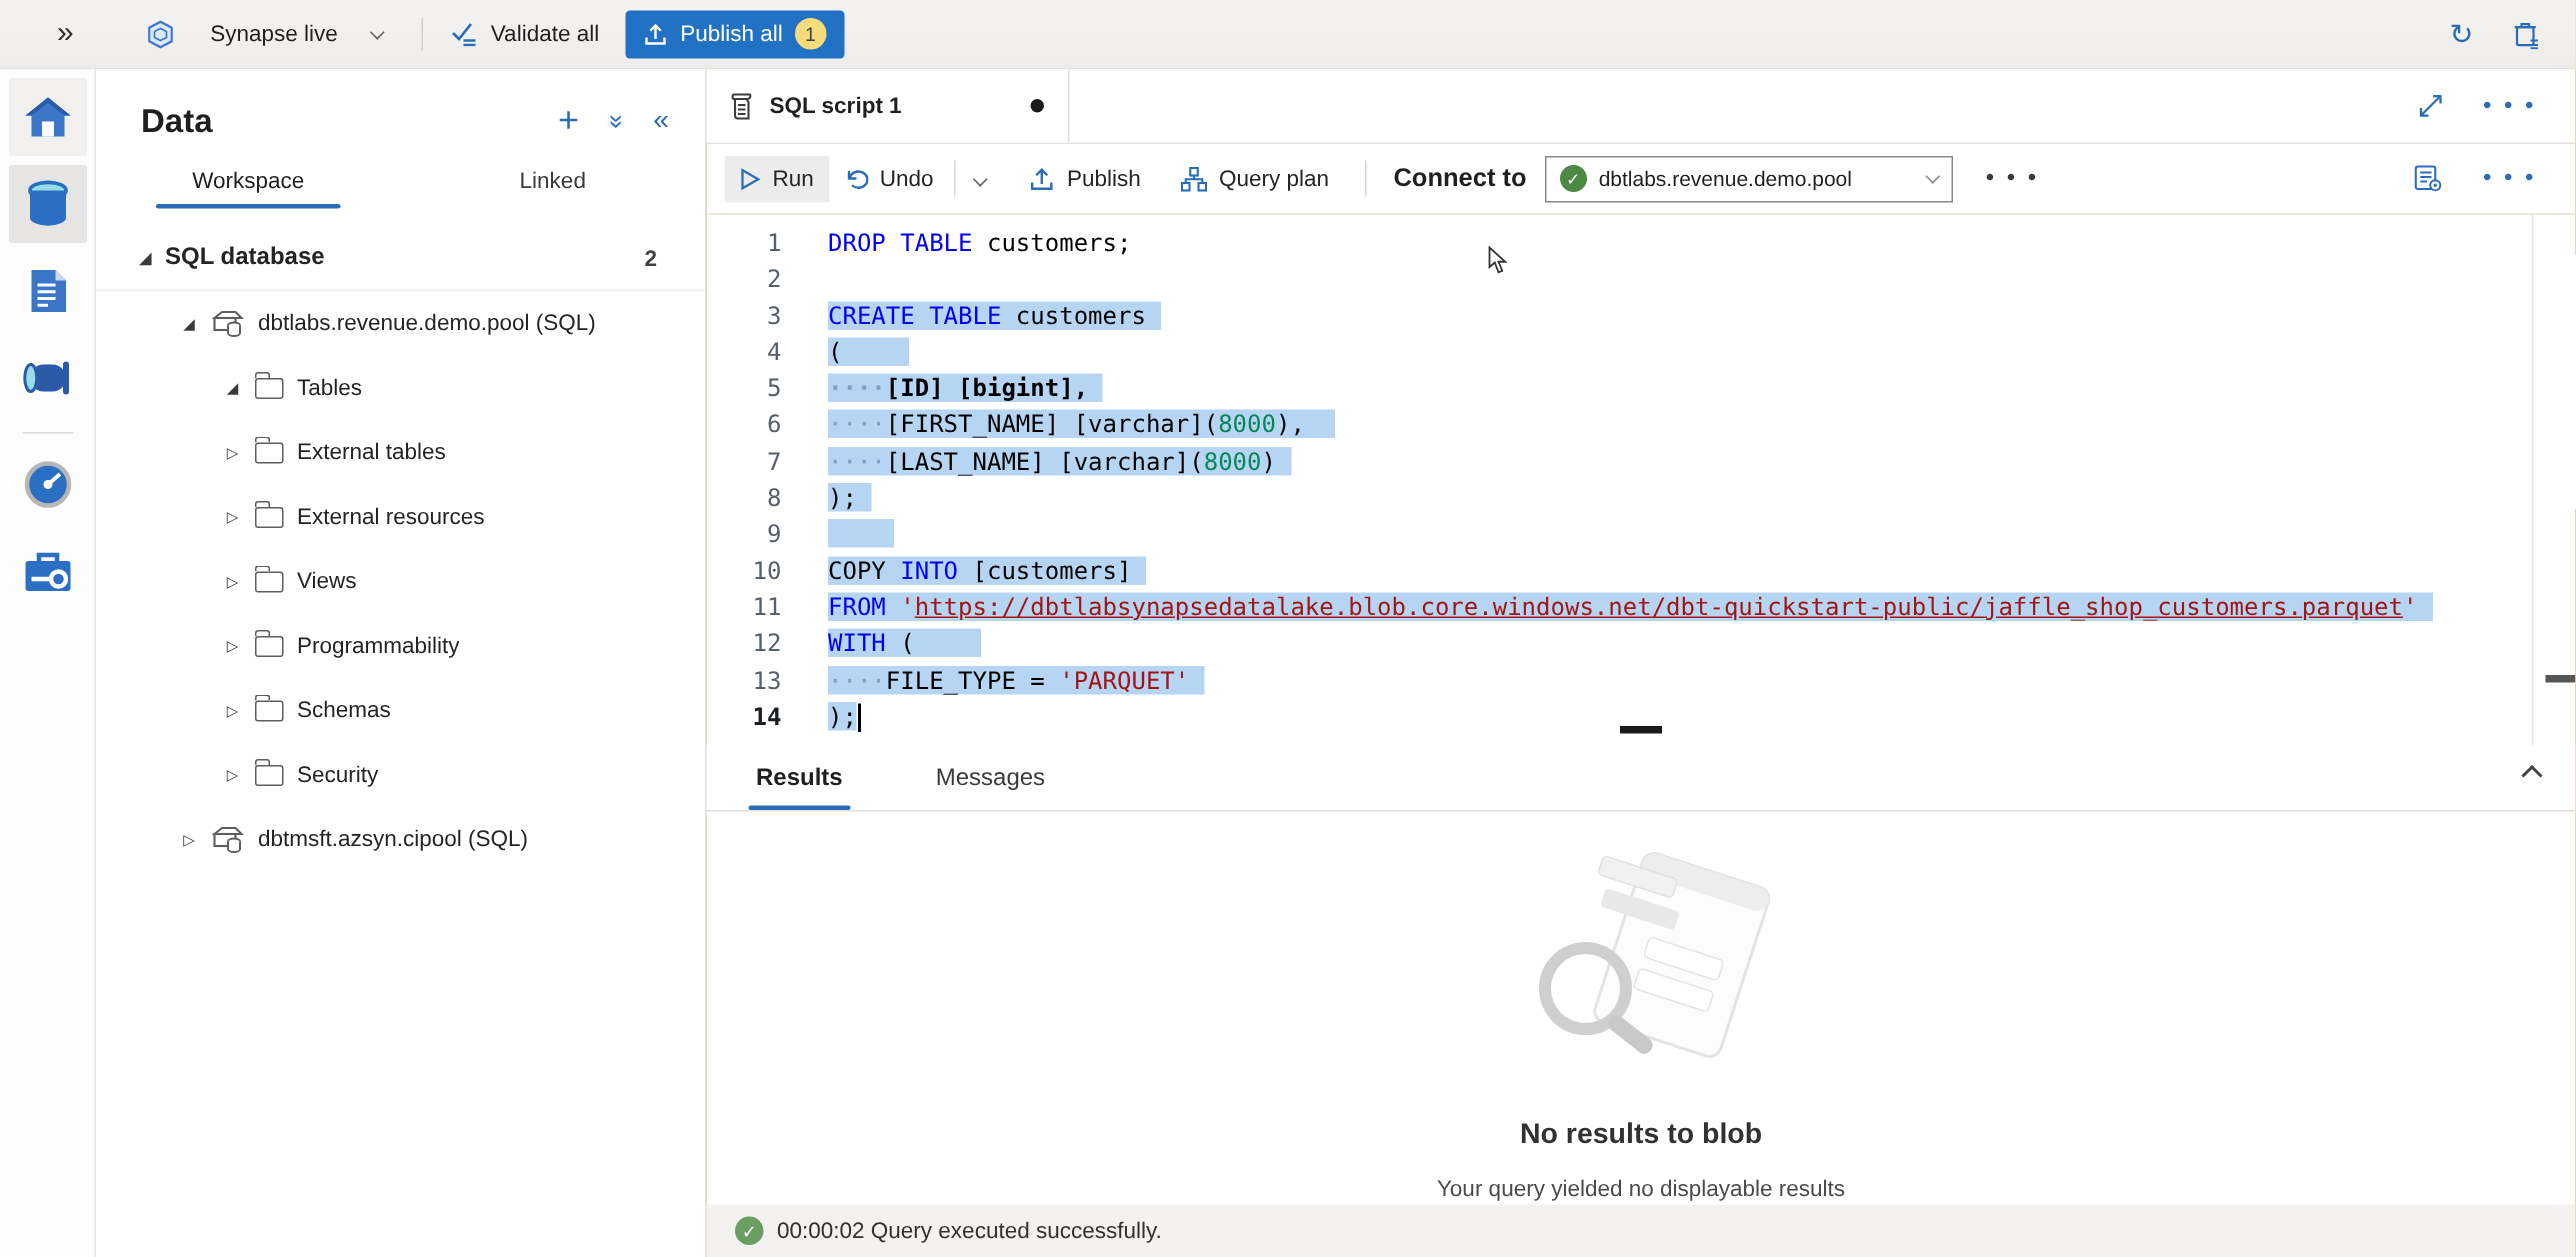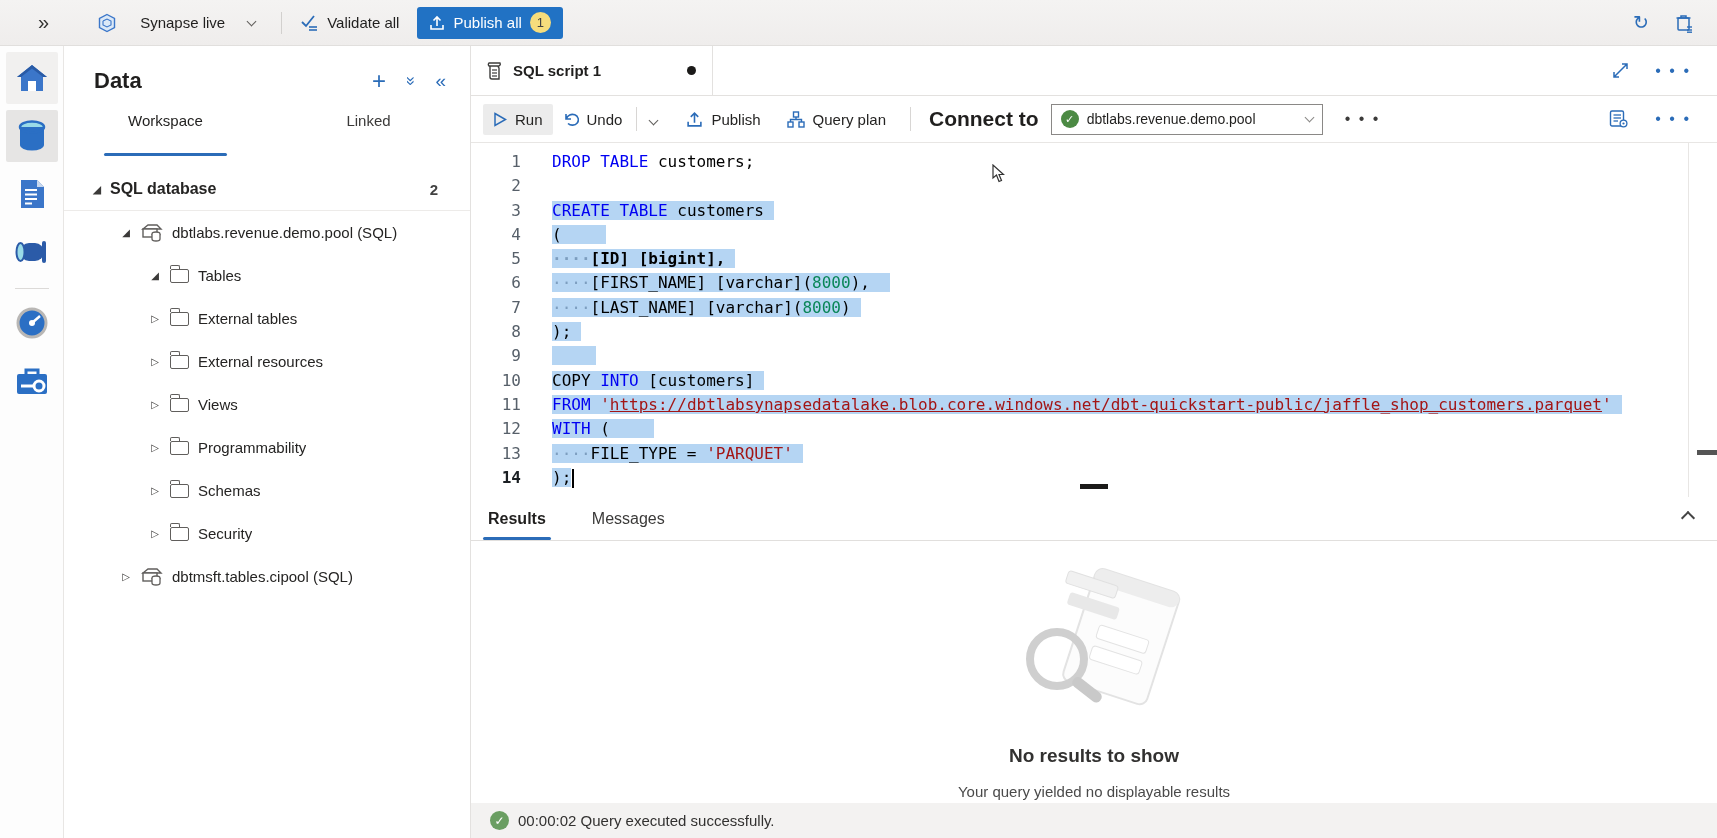--- a/index.html
+++ b/index.html
@@ -31,21 +31,21 @@
   .rail-divider { width:34px; height:1px; background:#dcdad8; margin:10px 0 2px; }
   
   .panel { position:absolute; left:64px; top:46px; bottom:0; width:407px; background:#fff; border-right:1px solid #e3e1df; }
   .panel-head { display:flex; align-items:center; padding:22px 24px 0 30px; }
   .panel-title { font-size:22px; font-weight:700; color:#201f1e; }
   .panel-actions { margin-left:auto; display:flex; align-items:center; gap:20px; }
   .panel-actions .plus { color:#2b6cb8; font-size:24px; font-weight:300; cursor:pointer; line-height:1; }
   .panel-actions .dblchev { color:#2b6cb8; font-size:17px; display:inline-block; transform:rotate(90deg); cursor:pointer; }
   .panel-actions .collapse { color:#2b6cb8; font-size:19px; cursor:pointer; }
   .panel-tabs { display:flex; margin-top:18px; }
-  .panel-tab { width:50%; text-align:center; font-size:15px; padding-bottom:27px; color:#3b3a39; cursor:pointer; position:relative; }
+  .panel-tab { width:50%; text-align:center; font-size:15px; padding-bottom:10px; color:#3b3a39; cursor:pointer; position:relative; }
   .panel-tab.active { color:#201f1e; }
   .panel-tab.active::after { content:""; position:absolute; left:40px; right:40px; bottom:0; height:3px; background:#2b6cb8; border-radius:2px; }
   .filter-box { margin:16px 26px 0 26px; height:34px; border:1px solid #8a8886; display:flex; align-items:center; gap:8px; padding:0 10px; background:#fff; }
   .filter-box input { border:none; outline:none; flex:1; font-size:15px; font-family:inherit; color:#323130; background:transparent; }
   .filter-box input::placeholder { color:#666; }
   .tree { margin-top:12px; }
   .tree-row { height:43px; display:flex; align-items:center; font-size:15px; color:#252423; cursor:pointer; position:relative; }
   .tree-arrow { width:14px; text-align:center; font-size:10px; color:#3b3a39; flex:none; }
   .tree-icon { flex:none; margin:0 9px 0 8px; display:flex; }
   .tree-label { white-space:nowrap; overflow:hidden; text-overflow:ellipsis; }
@@ -59,21 +59,21 @@
   .main { position:absolute; left:471px; top:46px; right:0; bottom:0; background:#a16207; }
   .doc-tabrow { height:50px; display:flex; align-items:stretch; border-bottom:1px solid #e3e1df; background:#fff; position:relative; }
   .doc-tab { display:flex; align-items:center; gap:10px; padding:0 16px 0 14px; width:242px; border-right:1px solid #e3e1df; font-size:15px; font-weight:700; color:#201f1e; background:#fff; cursor:pointer; }
   .doc-dirty { width:9px; height:9px; border-radius:50%; background:#1b1a19; margin-left:auto; }
   .doc-tabrow-right { margin-left:auto; display:flex; align-items:center; gap:26px; padding-right:26px; }
   .toolbar { height:47px; display:flex; align-items:center; border-bottom:1px solid #e8e6e4; background:#fff; padding-left:12px; }
   .tool-btn { display:flex; align-items:center; gap:8px; font-size:15px; color:#252423; padding:7px 10px; border-radius:2px; cursor:pointer; background:transparent; border:none; font-family:inherit;}
   .tool-btn.hovered { background:#ececec; }
   .tool-sep { width:1px; height:24px; background:#d8d6d4; margin:0 4px; }
   .tool-chev-btn { padding:7px 9px; cursor:pointer; }
-  .connect-label { font-size:21px; font-weight:700; color:#201f1e; margin:0 12px 0 14px; }
+  .connect-label { font-size:17px; font-weight:700; color:#201f1e; margin:0 12px 0 14px; }
   .connect-dd { display:flex; align-items:center; gap:8px; border:1px solid #8a8886; height:31px; padding:0 9px; width:272px; background:#fff; cursor:pointer; }
   .connect-dd .txt { font-size:14px; color:#201f1e; white-space:nowrap; overflow:hidden; flex:1; }
   .okball { width:18px; height:18px; border-radius:50%; background:#4c8a44; color:#fff; font-size:11px; display:flex; align-items:center; justify-content:center; flex:none; }
   .dots { color:#2b6cb8; font-size:16px; letter-spacing:2px; cursor:pointer; }
   .toolbar-right { margin-left:auto; display:flex; align-items:center; gap:26px; padding-right:26px; }
   
   .editor { position:absolute; left:0; top:97px; right:0; height:400px; background:#fff; overflow:hidden; font-family:"DejaVu Sans Mono", monospace; font-size:16px; }
   .code-line { display:flex; height:24.3px; line-height:24.3px; white-space:pre; }
   .gutter { width:69px; flex:none; text-align:right; padding-right:19px; color:#57606a; font-size:16px; }
   .gutter.active { color:#1b1f23; font-weight:700;text-align:right; }
@@ -85,21 +85,21 @@
   .tok-s { color:#a31515; }
   .tok-u { color:#a31515; text-decoration:underline; }
   .tok-w { color:#7d9ebf; }
   .caret { display:inline-block; width:2px; height:19px; background:#000; vertical-align:middle; margin-left:1px; }
   .editor-vline { position:absolute; top:97px; height:400px; right:28px; width:1px; background:#e8e6e4; }
   .vscroll-dash { position:absolute; right:0; top:404px; width:20px; height:5px; background:#555; }
   .hscroll-thumb { position:absolute; left:609px; top:438px; width:28px; height:5px; background:#1b1a19; }
   
   .results { position:absolute; left:0; top:451px; right:0; bottom:0; background:#fff; }
   .res-tabs { height:44px; display:flex; align-items:flex-end; border-bottom:1px solid #e1dfdd; padding-left:12px; position:relative; }
-  .res-tab { font-size:16px; color:#3b3a39; padding:0 5px 12px 5px; margin-right:36px; cursor:pointer; position:relative; }
+  .res-tab { font-size:16px; color:#3b3a39; padding:0 5px 12px 5px; margin-right:36px; cursor:pointer; position:relative;margin-left:16px; }
   .res-tab.active { font-weight:700; color:#201f1e; }
   .res-tab.active::after { content:""; position:absolute; left:0; right:0; bottom:0; height:3px; background:#2b6cb8; border-radius:2px; }
   .res-collapse { position:absolute; right:24px; top:12px; cursor:pointer; }
   .res-collapse .chev { width:10px; height:10px; border-width:2px; border-color:#444; transform:rotate(225deg); }
   .empty { position:absolute; left:0; right:0; top:70px; text-align:center; }
   .empty-title { font-size:19px; font-weight:700; color:#323130; margin-top:24px; }
   .empty-sub { font-size:15px; color:#4a4a4a; margin-top:16px; }
   .statusbar { position:absolute; left:0; right:0; bottom:0; height:35px; background:#f3f2f1; display:flex; align-items:center; padding-left:19px; gap:9px; }
   .status-ok { width:19px; height:19px; border-radius:50%; background:#6a9e62; color:#fff; font-size:12px; display:flex; align-items:center; justify-content:center; flex:none; }
   .status-text { font-size:15px; color:#323130; }
@@ -308,21 +308,21 @@
         <div class="tree-row" style="padding-left: 55px;">
           <span class="tree-arrow">▷</span>
           <span class="tree-icon">
             <svg width="22" height="20" viewBox="0 0 22 20">
               <path d="M2 6 L7 2 H16 L20 6 H6 Z" fill="none" stroke="#605e5c" stroke-width="1.4"></path>
               <rect x="2" y="6" width="14" height="8" fill="#fff" stroke="#605e5c" stroke-width="1.4"></rect>
               <ellipse cx="15" cy="11" rx="4" ry="2" fill="#fff" stroke="#605e5c" stroke-width="1.3"></ellipse>
               <path d="M11 11 V16 a4 2 0 0 0 8 0 V11" fill="#fff" stroke="#605e5c" stroke-width="1.3"></path>
             </svg>
           </span>
-          <span class="tree-label">dbtmsft.tables.cipool (SQL)</span>
+          <span class="tree-label">dbtmsft.azsyn.cipool (SQL)</span>
         </div>
       </div>
   </div>
 
   <div class="main">
 
     <div class="doc-tabrow">
       <div class="doc-tab">
         <span>
           <svg width="18" height="20" viewBox="0 0 18 20">
@@ -439,21 +439,21 @@
               <rect x="78" y="10" width="88" height="16" rx="8" fill="#ededed"></rect>
               <rect x="52" y="22" width="52" height="13" rx="3" fill="#f1f1f1" stroke="#e0e0e0"></rect>
               <rect x="60" y="42" width="52" height="13" rx="3" fill="#e8e8e8"></rect>
               <rect x="98" y="64" width="52" height="14" rx="3" fill="#fff" stroke="#e3e3e3"></rect>
               <rect x="98" y="86" width="52" height="14" rx="3" fill="#fff" stroke="#e3e3e3"></rect>
             </g>
             <circle cx="58" cy="92" r="27" fill="none" stroke="#cfcfcf" stroke-width="8"></circle>
             <rect x="78" y="108" width="34" height="11" rx="5" transform="rotate(38 78 108)" fill="#c9c9c9"></rect>
           </svg>
         </span>
-        <div class="empty-title">No results to show</div>
+        <div class="empty-title">No results to blob</div>
         <div class="empty-sub">Your query yielded no displayable results</div>
       </div>
       <div class="statusbar">
         <span class="status-ok">✓</span>
         <span class="status-text">00:00:02 Query executed successfully.</span>
       </div>
     </div>
   </div>
 </div>
 

